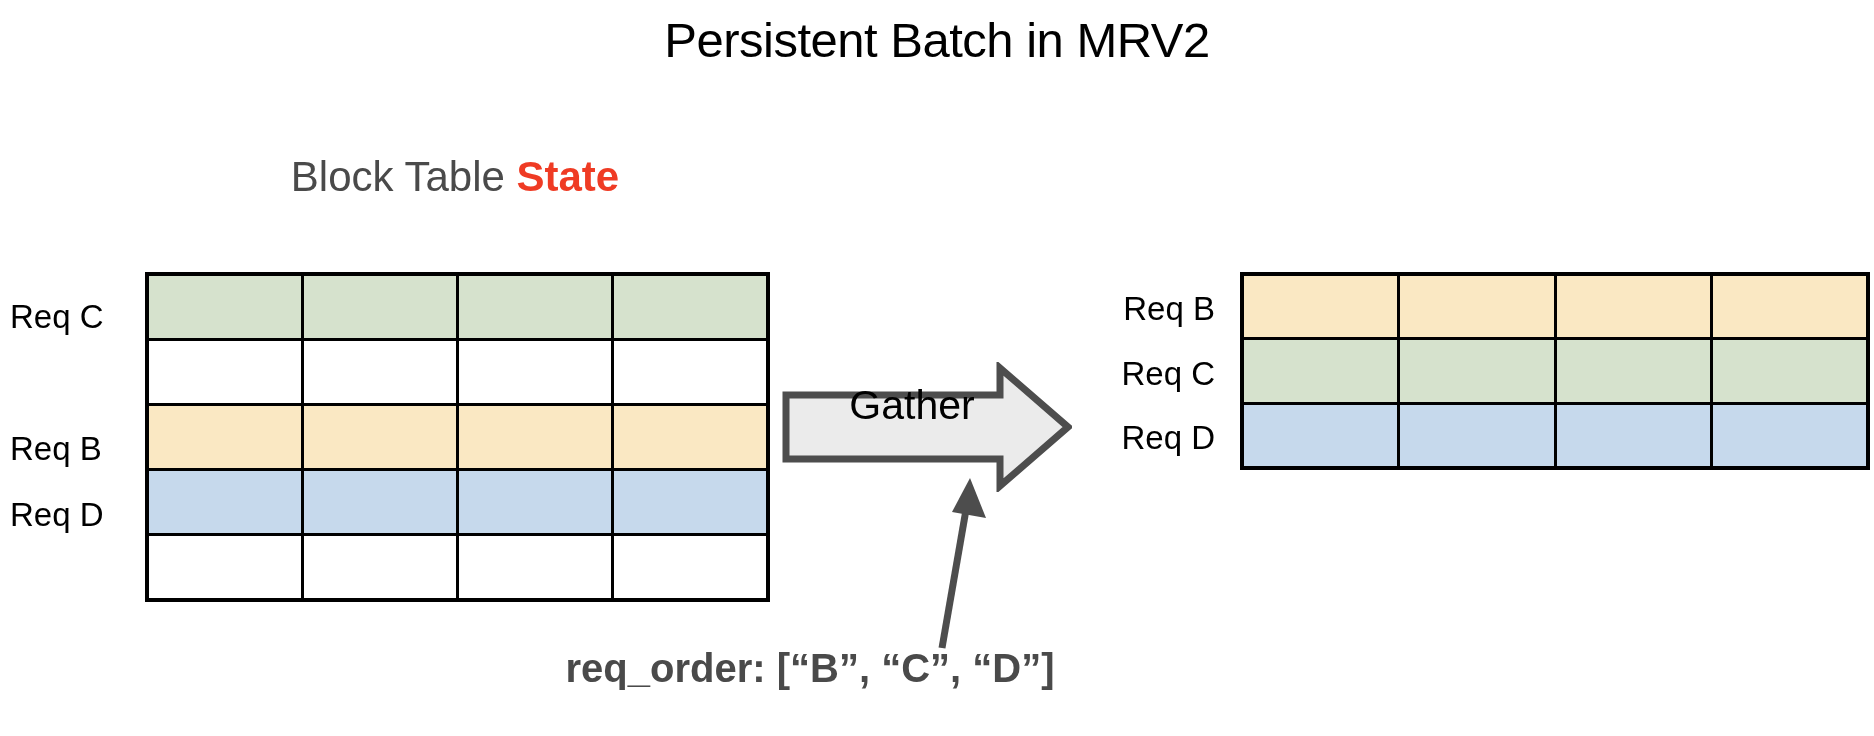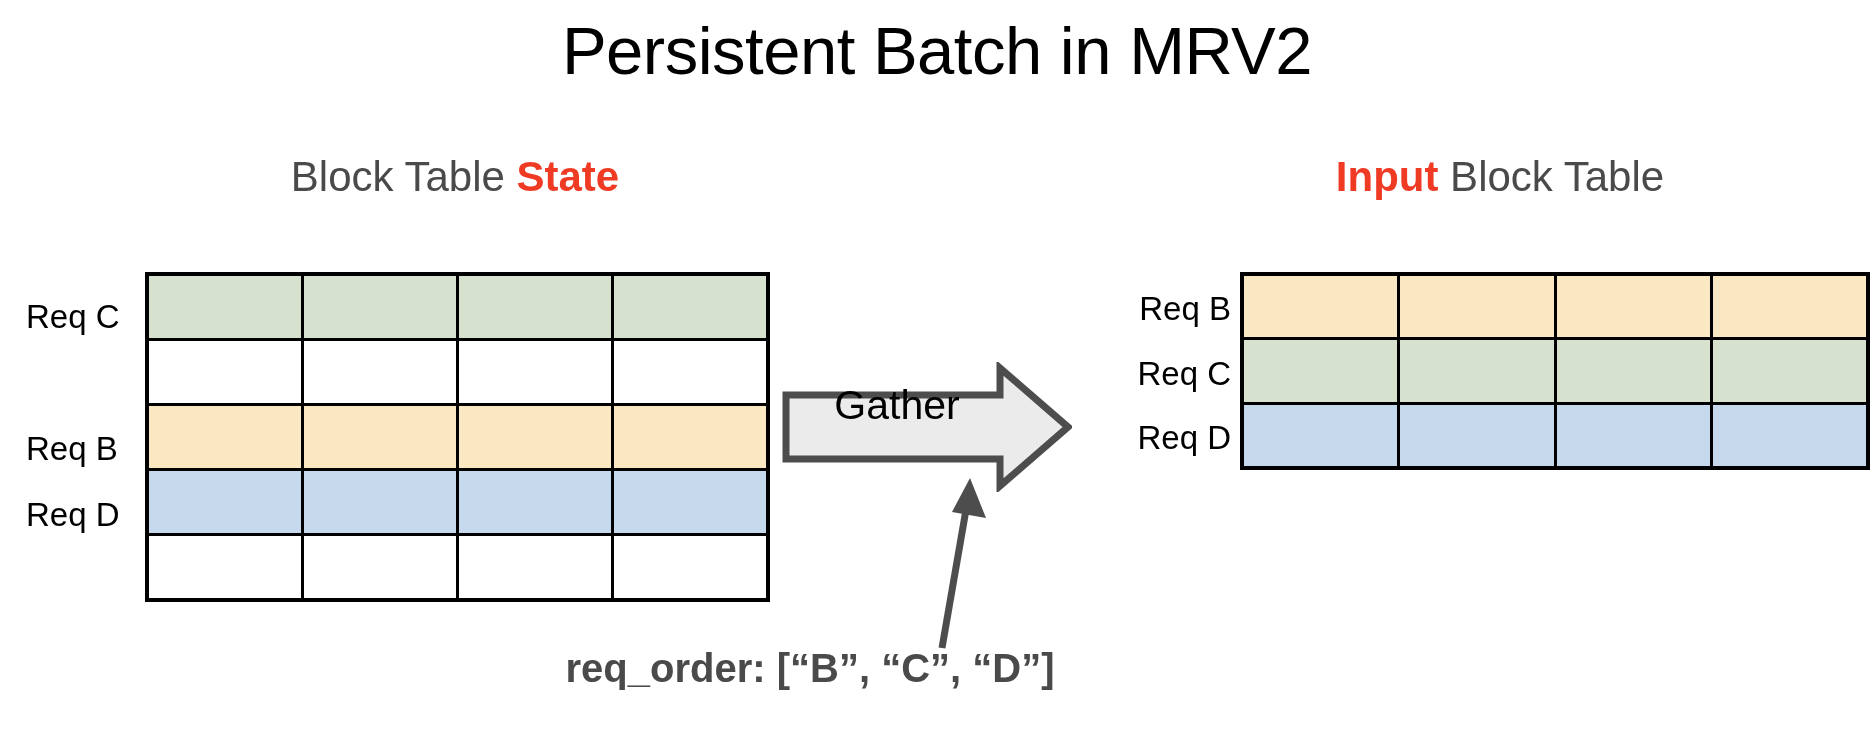--- a/index.html
+++ b/index.html
@@ -23,21 +23,21 @@
     height: 736px;
   }
 
   
   .slide-title {
     position: absolute;
     left: 0;
     top: 14px;
     width: 1874px;
     text-align: center;
-    font-size: 67px;
+    font-size: 49px;
     line-height: 1.1;
     color: #000000;
     font-weight: 400;
     letter-spacing: -0.5px;
     white-space: nowrap;
   }
 
   
   .panel-heading {
     position: absolute;
@@ -88,21 +88,20 @@
     grid-template-rows: repeat(3, 1fr);
   }
 
   
   .row-label {
     position: absolute;
     font-size: 33px;
     color: #000000;
     white-space: nowrap;
     line-height: 1;
-    margin-left: 16px;
   }
   .row-label.right-side {
     text-align: right;
   }
 
   
   #gather-arrow {
     position: absolute;
     left: 782px;
     top: 362px;
@@ -112,20 +111,21 @@
   #gather-label {
     position: absolute;
     left: 782px;
     top: 385px;
     width: 230px;
     text-align: center;
     font-size: 41px;
     color: #000000;
     line-height: 1;
     white-space: nowrap;
+    padding-left: 15px;
   }
 
   
   #pointer-arrow {
     position: absolute;
     left: 900px;
     top: 460px;
     width: 180px;
     height: 200px;
   }
@@ -148,23 +148,20 @@
 <body>
 
 <div id="slide">
 
   <div class="slide-title">Persistent Batch in MRV2</div>
 
   <div class="panel-heading" id="heading-left">
     <span>Block Table </span><span class="em">State</span>
   </div>
 
-  <div class="panel-heading" id="heading-right">
-    <span class="em">Input</span><span> Block Table</span>
-  </div>
 
   <div class="grid" id="grid-left">
       <div class="cell green"></div>
       <div class="cell green"></div>
       <div class="cell green"></div>
       <div class="cell green"></div>
       <div class="cell plain"></div>
       <div class="cell plain"></div>
       <div class="cell plain"></div>
       <div class="cell plain"></div>

